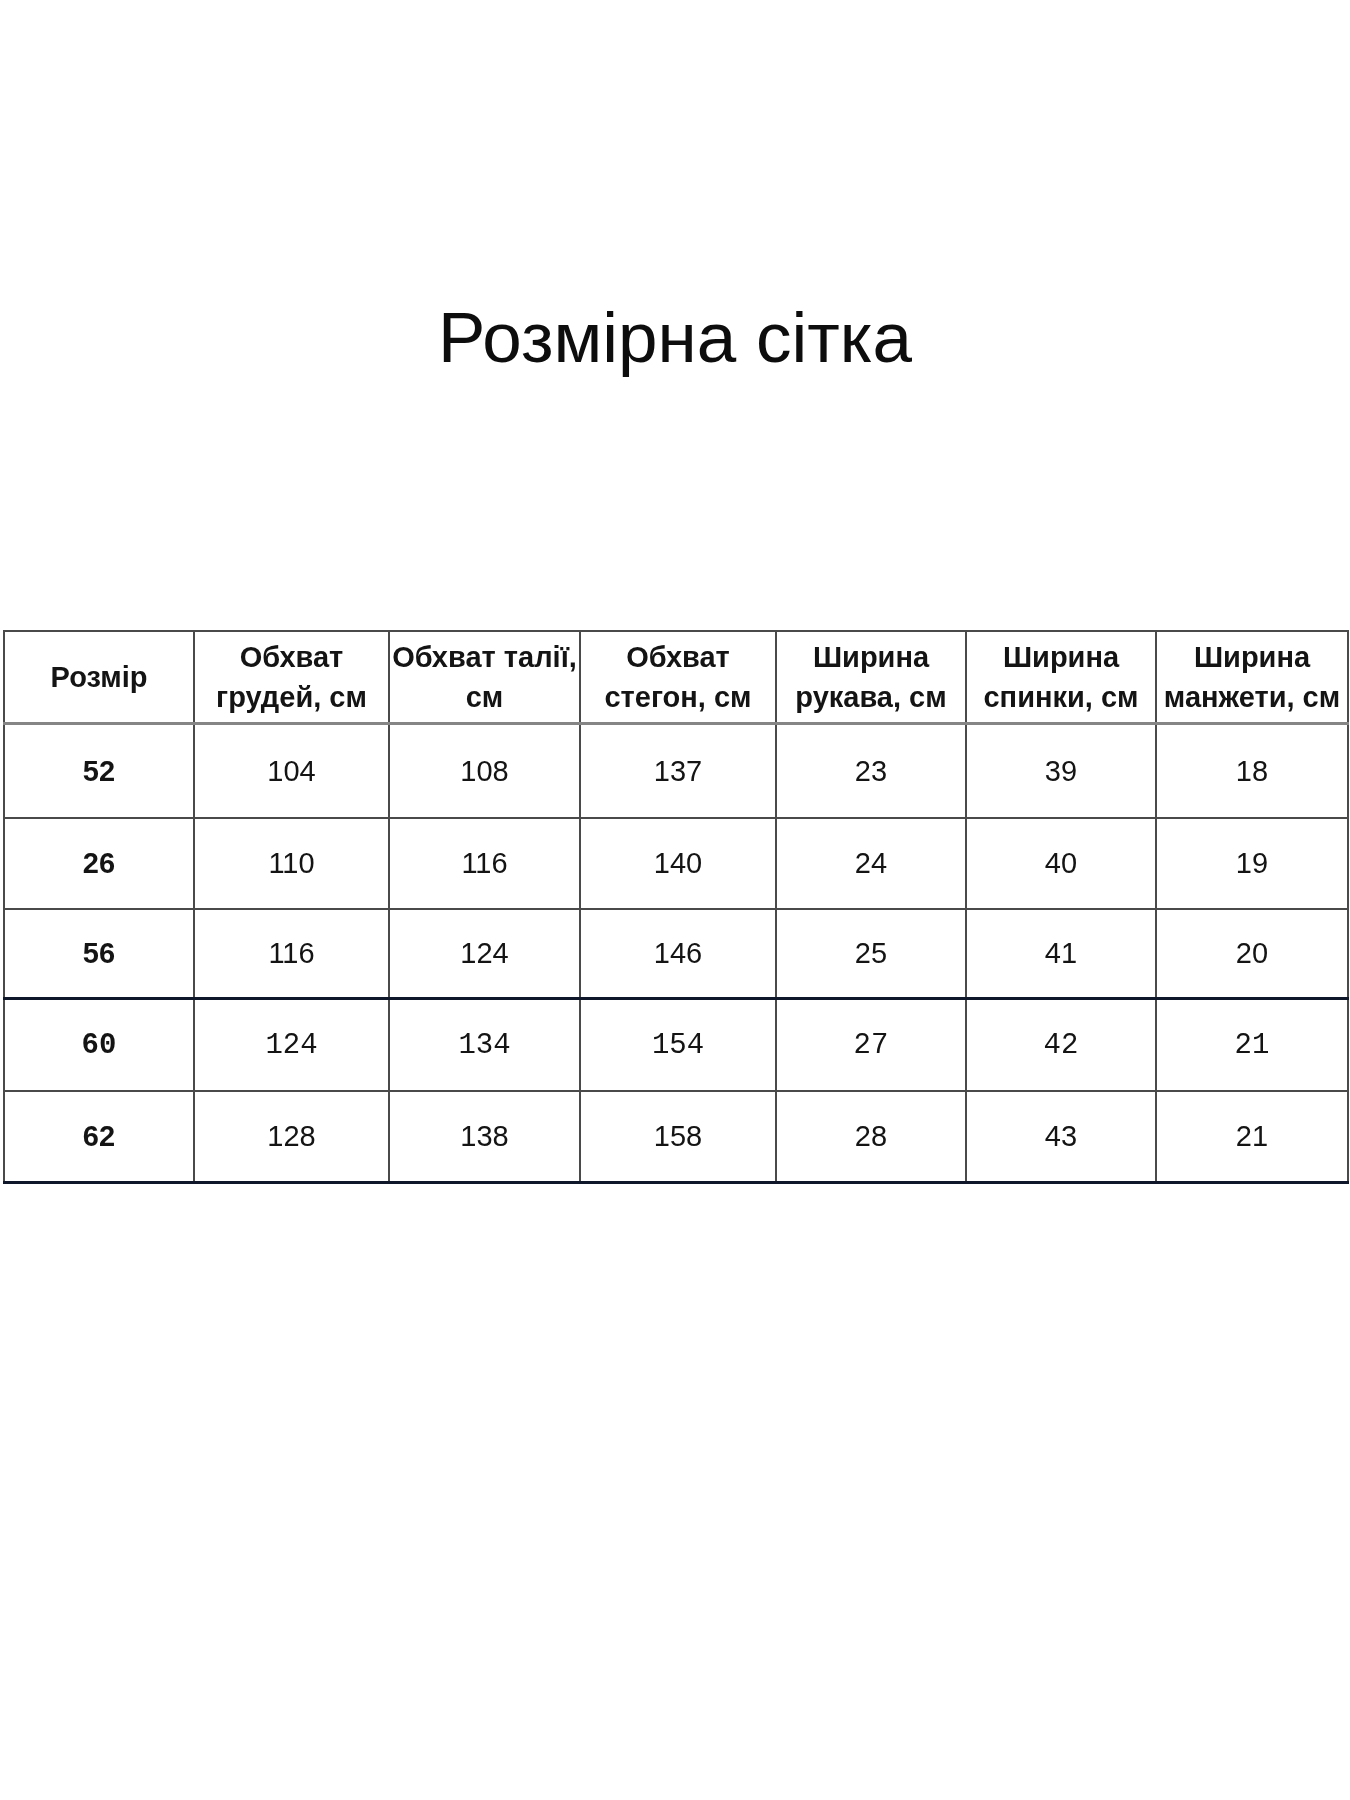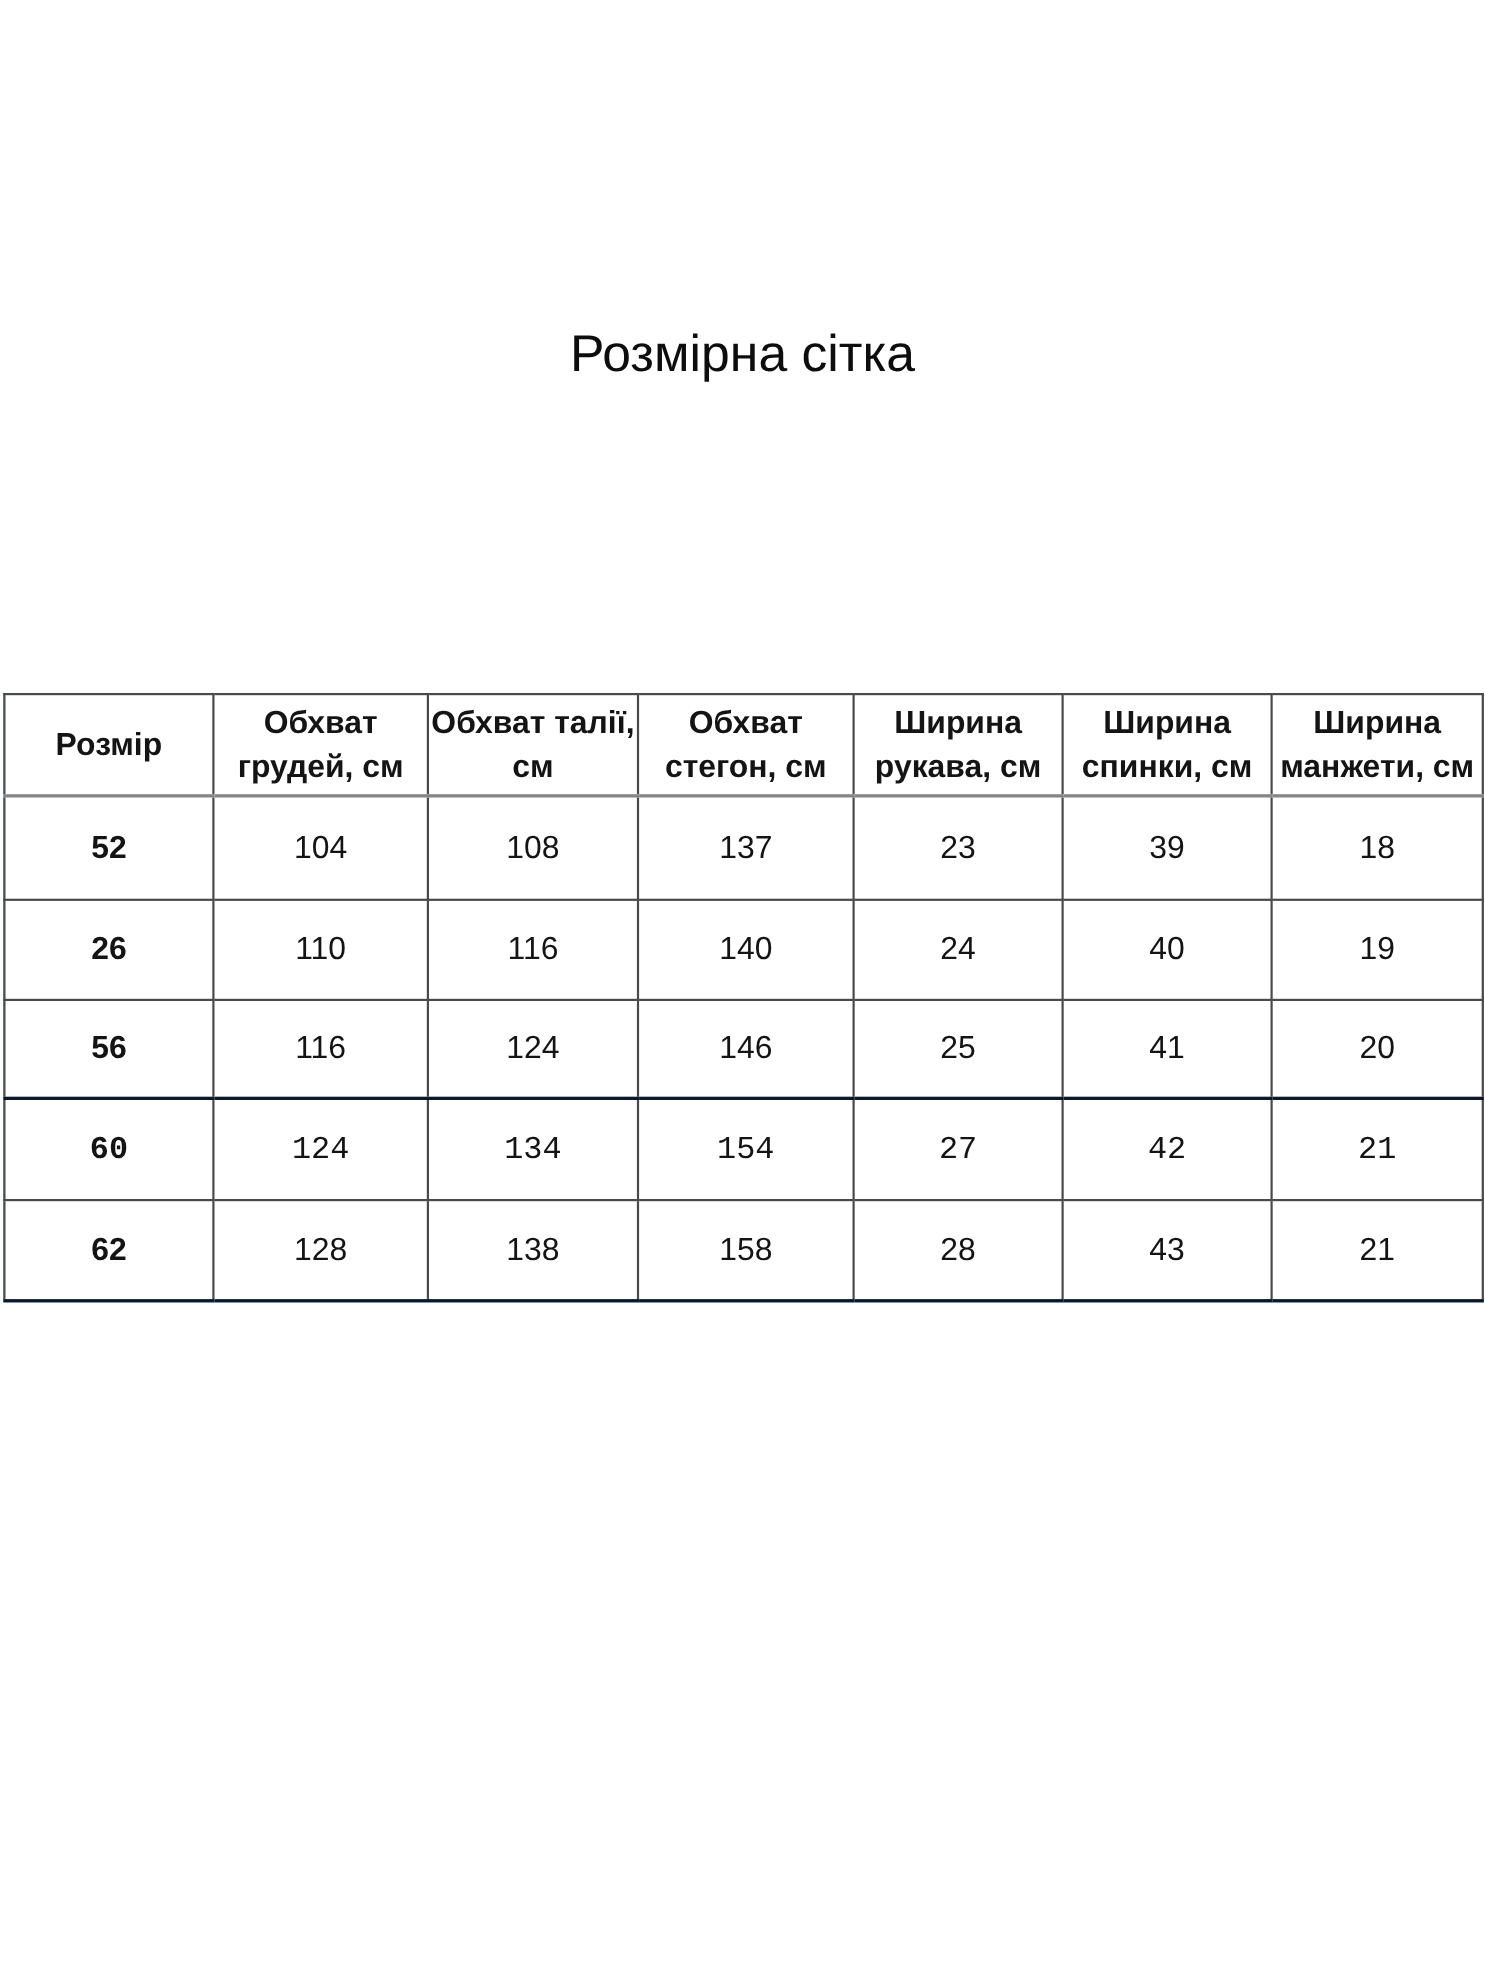--- a/index.html
+++ b/index.html
@@ -15,21 +15,21 @@
     font-family: "Liberation Sans", sans-serif;
     color: #111111;
     overflow: hidden;
   }
   .page-title {
     position: absolute;
     top: 248px;
     left: 0;
     width: 100%;
     text-align: center;
-    font-size: 47px;
+    font-size: 71px;
     font-weight: 400;
     line-height: 84px;
     color: #0d0d0d;
   }
   table.size-table {
     position: absolute;
     top: 630px;
     left: 3px;
     width: 1344px;
     border-collapse: collapse;

